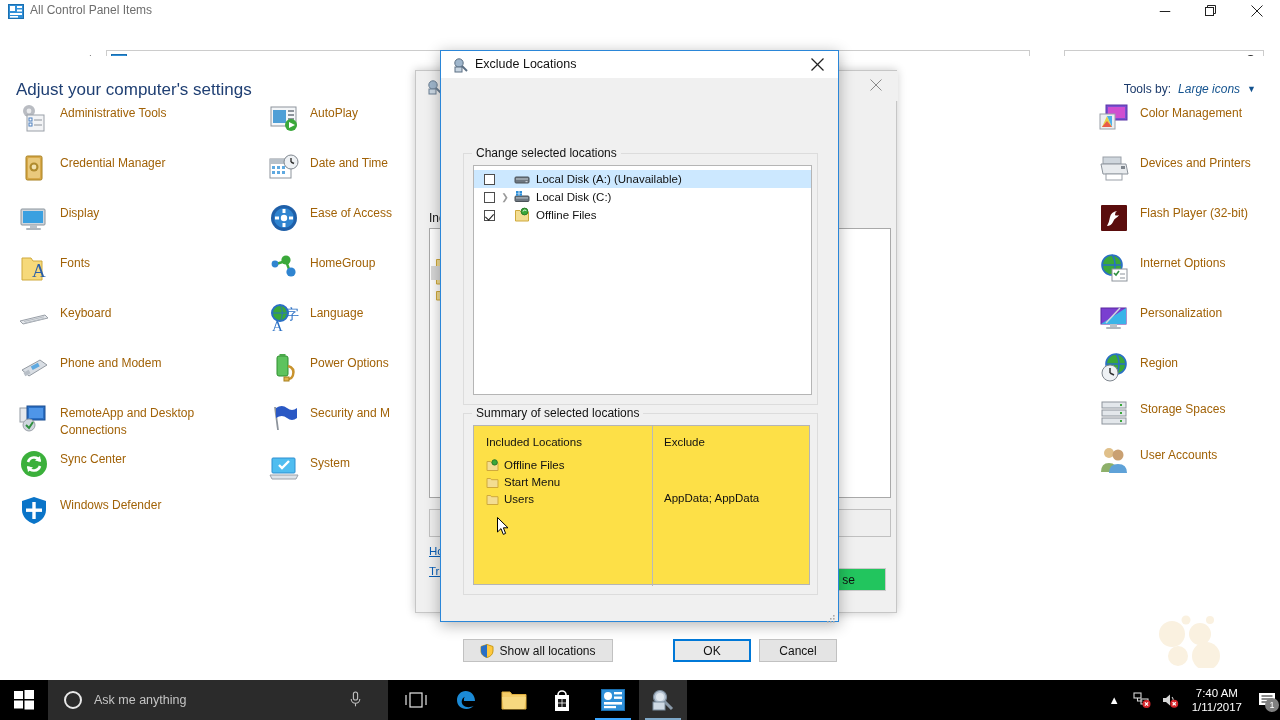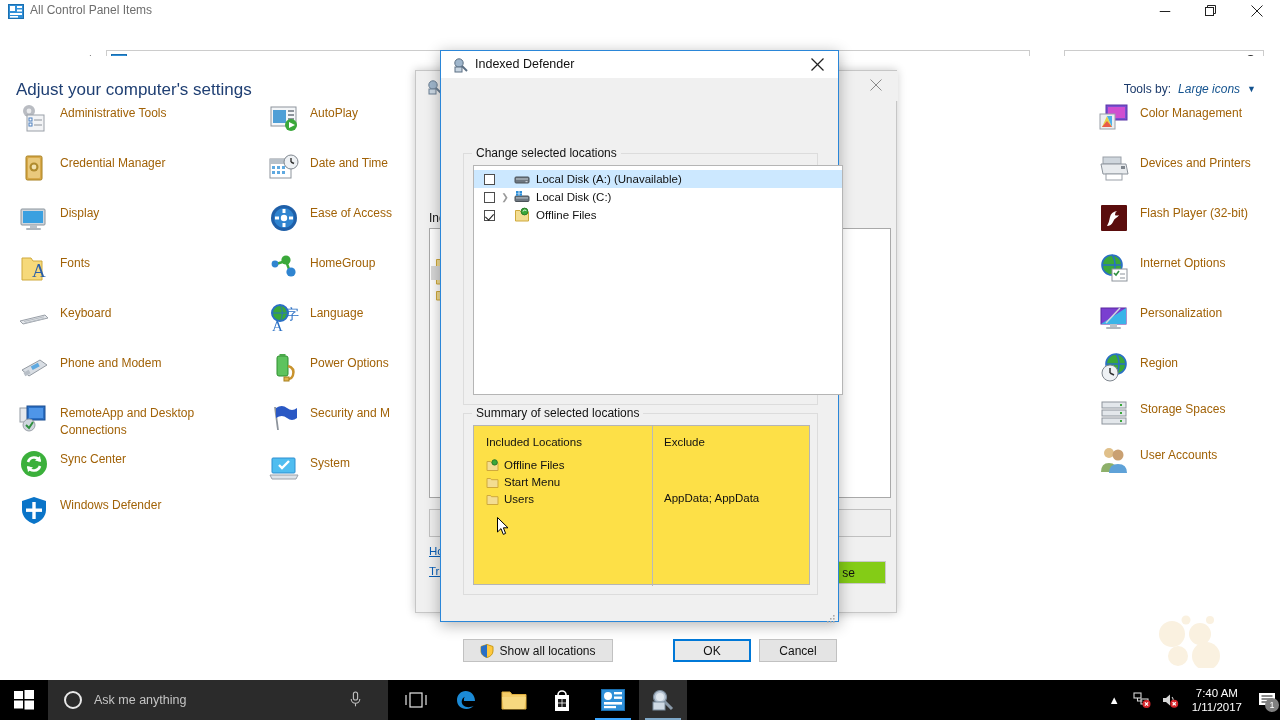--- a/index.html
+++ b/index.html
@@ -96,22 +96,22 @@
     border:1px solid #a9a9a9; background:#fff;
   }
   .bg-folder { position:absolute; left:6px; width:13px; height:11px; }
   .bg-row-hl { position:absolute; left:1px; top:37px; width:26px; height:14px; background:#d8d8d8; }
   .bg-dialog .bd-subbox {
     position:absolute; left:13px; top:438px; width:462px; height:28px;
     border:1px solid #c0c0c0; background:#efefef;
   }
   .bg-link { position:absolute; left:13px; font-size:11.5px; color:#0a5fb7; text-decoration:underline; }
   .bg-close-btn {
-    position:absolute; right:10px; bottom:28px; width:75px; height:23px;
-    border:1px solid #c9c9c9; background:#84cc16; font-size:12px; color:#111;
+    position:absolute; right:10px; bottom:21px; width:75px; height:23px;
+    border:1px solid #c9c9c9; background:#22c55e; font-size:12px; color:#111;
     display:flex; align-items:center; justify-content:center;
   }
 
   
   .fg-dialog {
     position:absolute; left:440px; top:50px; width:399px; height:572px;
     background:#f0f0f0; border:1px solid #2a86d8;
     box-shadow:0 3px 14px rgba(0,0,0,.30);
   }
   .fg-title { position:absolute; left:0; top:0; width:397px; height:27px; background:#ffffff; }
@@ -122,21 +122,21 @@
 
   .grp { position:absolute; border:1px solid #dcdcdc; }
   .grp-legend {
     position:absolute; top:-8px; left:8px; background:#f0f0f0; padding:0 4px;
     font-size:12px; color:#111; white-space:nowrap;
   }
   .grp-change { left:22px; top:102px; width:355px; height:252px; }
   .grp-sum    { left:22px; top:362px; width:355px; height:182px; }
 
   .tree {
-    position:absolute; left:9px; top:11px; width:370px; height:230px;
+    position:absolute; left:9px; top:11px; width:339px; height:230px;
     background:#fff; border:1px solid #b5b5b5; overflow:hidden;
   }
   .tree-row { position:relative; height:18px; display:flex; align-items:center; }
   .tree-row.sel { background:#cce8ff; }
   .tree-cb {
     width:11px; height:11px; border:1px solid #4d4d4d; background:#fff;
     margin-left:10px; flex:none; position:relative;
   }
   .tree-cb.checked::after {
     content:""; position:absolute; left:2px; top:1px; width:4px; height:7px;
@@ -682,21 +682,21 @@
 
   <div class="fg-dialog">
     <div class="fg-title">
       <span class="fg-ico">
         <svg width="16" height="16" viewBox="0 0 16 16">
           <circle cx="6" cy="6" r="4.2" fill="#9fb6cc" stroke="#5b6f83"></circle>
           <line x1="9" y1="9" x2="14" y2="14" stroke="#5b6f83" stroke-width="2"></line>
           <rect x="2" y="10" width="7" height="5" fill="#c9d6e2" stroke="#5b6f83"></rect>
         </svg>
       </span>
-      <span class="fg-title-text">Indexed Defender</span>
+      <span class="fg-title-text">Exclude Locations</span>
       <span class="fg-x">
         <svg width="13" height="13">
           <line x1="0.5" y1="0.5" x2="12.5" y2="12.5" stroke="#222" stroke-width="1.2"></line>
           <line x1="12.5" y1="0.5" x2="0.5" y2="12.5" stroke="#222" stroke-width="1.2"></line>
         </svg>
       </span>
     </div>
 
     <div class="grp grp-change">
       <span class="grp-legend">Change selected locations</span>

